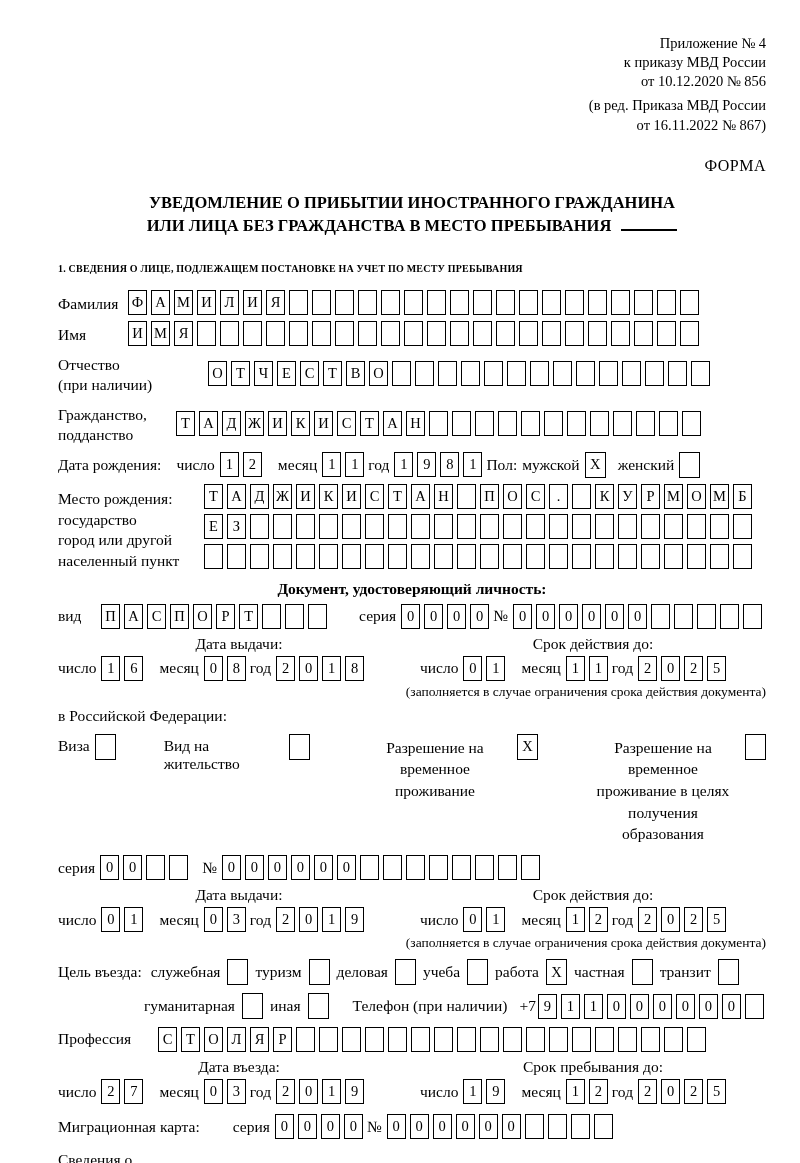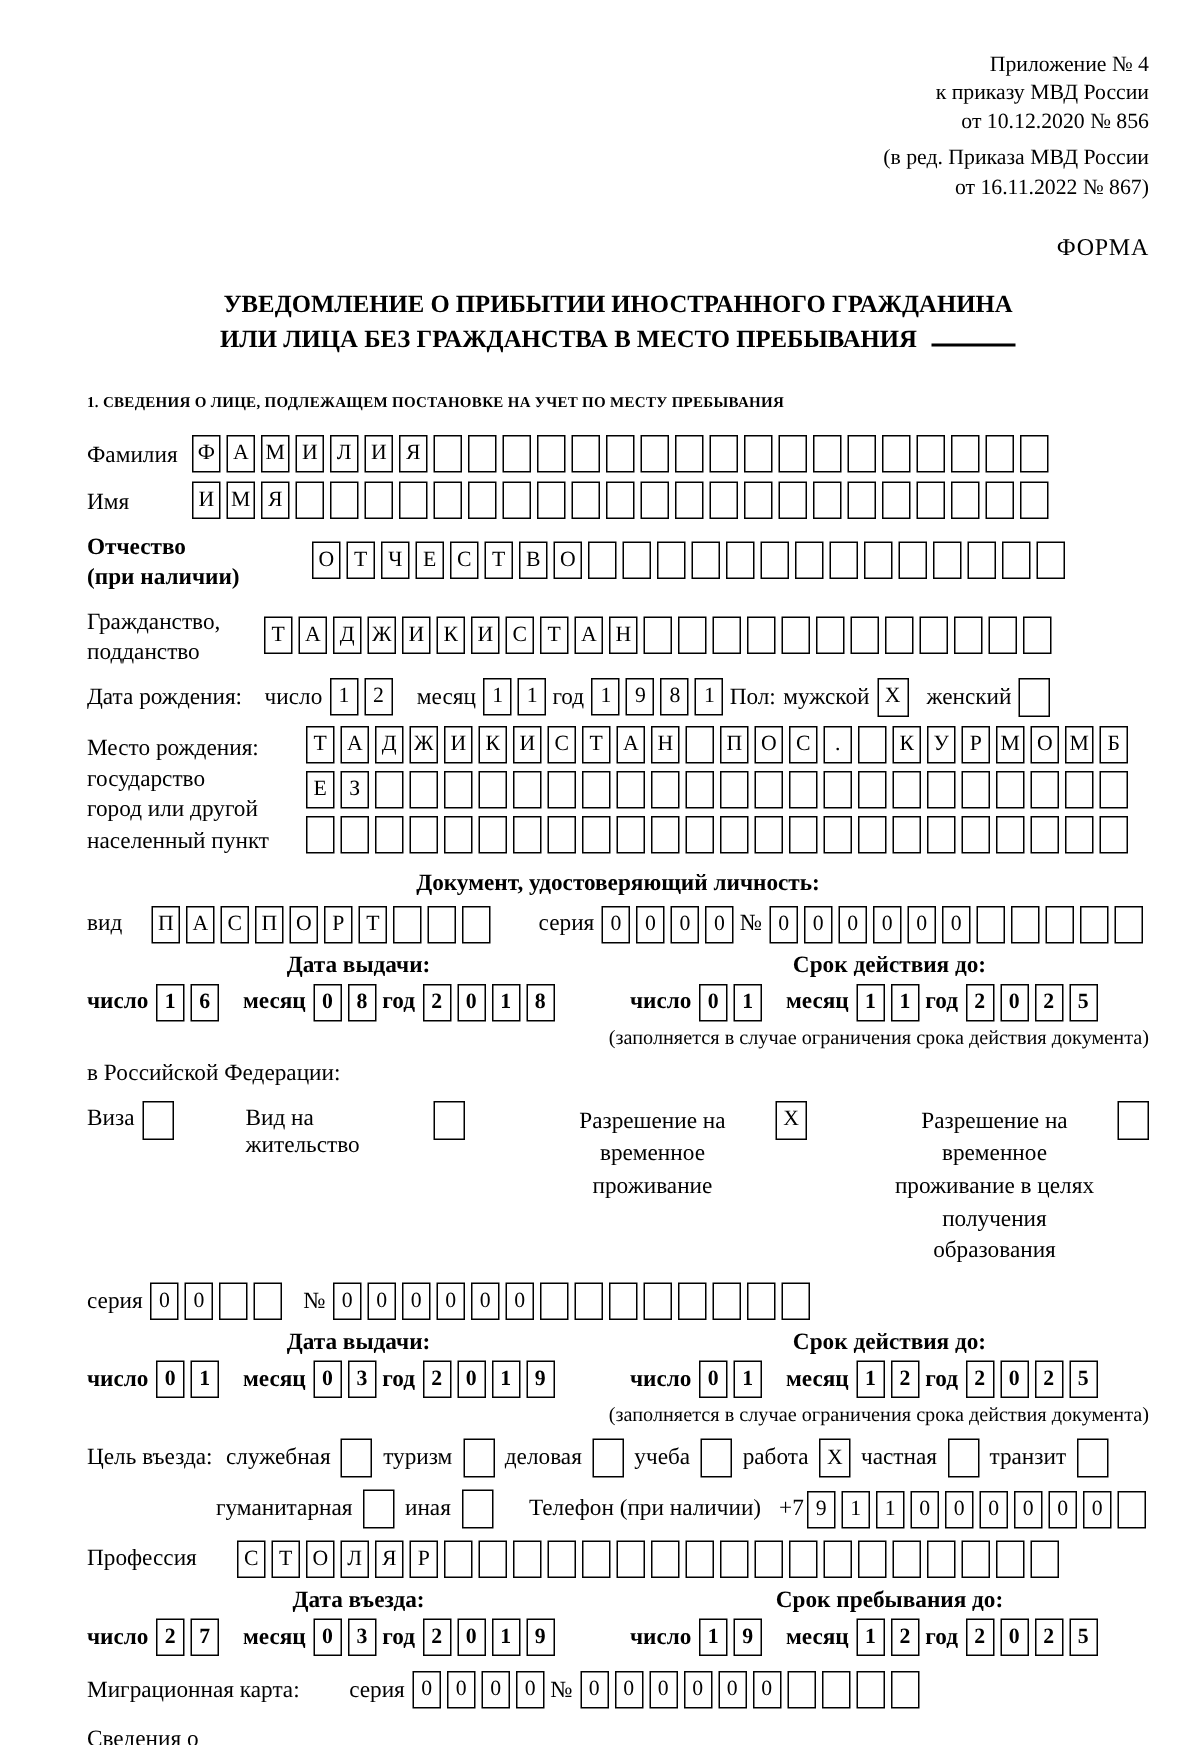--- a/index.html
+++ b/index.html
@@ -27,40 +27,40 @@
   .blank { display: inline-block; width: 56px; border-bottom: 2px solid #000; margin-left: 10px; }
   .sec { font-weight: bold; font-size: 10px; margin-top: 26px; margin-bottom: 16px; letter-spacing: .2px; }
 
   
   .frow { display: flex; align-items: center; margin-bottom: 6px; }
   .frow.center { }
   .flabel { font-size: 15.5px; line-height: 1.32; flex: none; padding-top: 3px; white-space: pre-line; }
   .w70  { width: 70px; }
   .w118 { width: 118px; }
   .w146 { width: 146px; }
-  .w150 { width: 150px; font-weight: bold; }
+  .w150 { width: 150px; }
   .w100 { width: 100px; }
 
   
   .boxes { display: inline-flex; flex: none; }
   .cell {
     display: inline-flex; align-items: center; justify-content: center;
     width: 19px; height: 25px; flex: none;
     border: 1.6px solid #000; margin-right: 4px;
     font-size: 14.5px; background: #fff; box-sizing: border-box;
   }
   .cbox { width: 21px; height: 26px; margin-right: 0; margin-left: 5px; }
 
   .stack .boxes { display: flex; margin-bottom: 5px; }
 
   
   .center-bold { text-align: center; font-weight: bold; font-size: 15.5px; margin: 4px 0 6px; }
 
   
-  .date-pair { display: flex; margin-top: 6px; font-weight: bold; }
+  .date-pair { display: flex; margin-top: 6px; }
   .date-left { width: 362px; flex: none; }
   .date-right { flex: 1; }
   .date-head { text-align: center; font-size: 15.5px; margin-bottom: 3px; }
   .date-row { display: flex; align-items: center; }
   .dlbl { font-size: 15.5px; margin-right: 5px; white-space: nowrap; }
   .gap { margin-left: 12px; }
   .date-note { text-align: right; font-size: 13.5px; margin-top: 3px; }
 
   
   .intro { font-size: 15.5px; line-height: 1.55; margin-top: 4px; }

